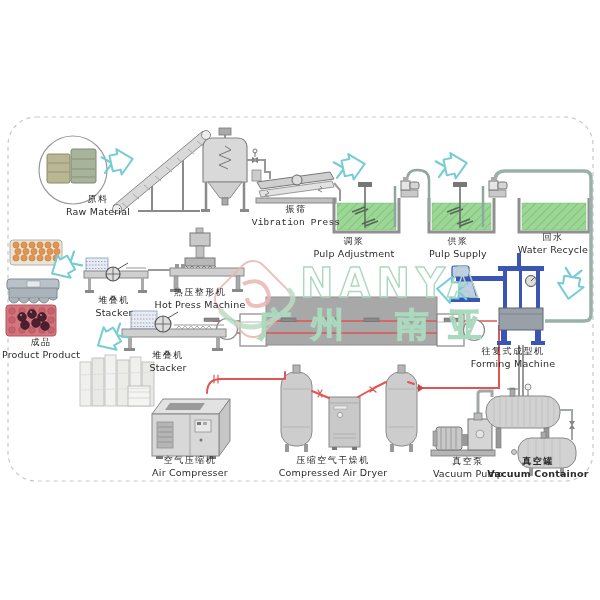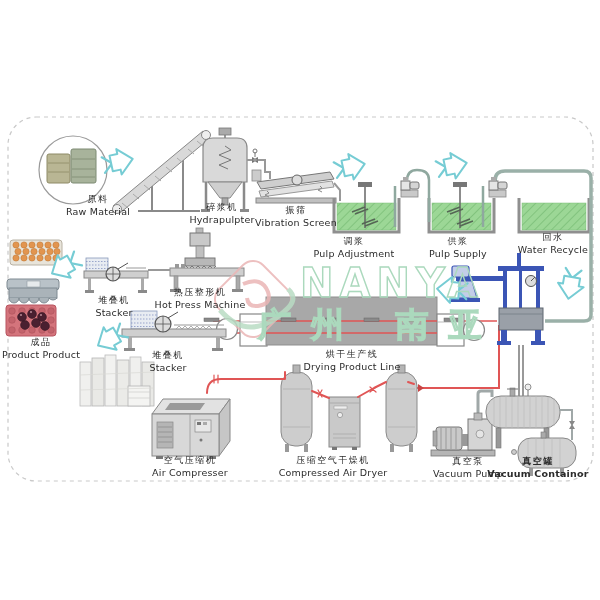--- a/index.html
+++ b/index.html
@@ -424,27 +424,23 @@
     </g>
     <text x="300" y="297" font-size="40" font-weight="bold" letter-spacing="6" fill="none" stroke="#abd9bd" stroke-width="1.4" font-family="DejaVu Sans, sans-serif">NANYA</text>
     <text x="258" y="336" font-size="33" font-weight="bold" letter-spacing="20" fill="none" stroke="#abd9bd" stroke-width="1.3" font-family="DejaVu Sans, sans-serif">广州 南亚</text>
   </g>
 </svg>
 
 <div class="lbl" style="left:48px;top:194px;width:100px;">
   <div class="zh">原料</div>
   <div class="en">Raw Material</div>
 </div>
-<div class="lbl" style="left:172px;top:202px;width:100px;">
-  <div class="zh">碎浆机</div>
-  <div class="en">Hydrapulpter</div>
-</div>
-<div class="lbl" style="left:246px;top:205px;width:100px;">
+<div class="lbl" style="left:246px;top:205px;width:100px;font-family:Liberation Mono, monospace;">
   <div class="zh">振筛</div>
-  <div class="en">Vibration Screen</div>
+  <div class="en">Vibration Press</div>
 </div>
 <div class="lbl" style="left:408px;top:236px;width:100px;">
   <div class="zh">供浆</div>
   <div class="en">Pulp Supply</div>
 </div>
 <div class="lbl" style="left:304px;top:236px;width:100px;">
   <div class="zh">调浆</div>
   <div class="en">Pulp Adjustment</div>
 </div>
 <div class="lbl" style="left:503px;top:232px;width:100px;">
@@ -460,23 +456,23 @@
   <div class="en">Stacker</div>
 </div>
 <div class="lbl" style="left:0px;top:337px;width:82px;">
   <div class="zh">成品</div>
   <div class="en">Product Product</div>
 </div>
 <div class="lbl" style="left:118px;top:350px;width:100px;">
   <div class="zh">堆叠机</div>
   <div class="en">Stacker</div>
 </div>
-<div class="lbl" style="left:302px;top:349px;width:100px;">
-  <div class="zh">烘干生产线</div>
-  <div class="en">Drying Product Line</div>
+<div class="lbl" style="left:463px;top:346px;width:100px;">
+  <div class="zh">往复式成型机</div>
+  <div class="en">Forming Machine</div>
 </div>
 <div class="lbl" style="left:140px;top:455px;width:100px;">
   <div class="zh">空气压缩机</div>
   <div class="en">Air Compresser</div>
 </div>
 <div class="lbl" style="left:273px;top:455px;width:120px;text-align:center;">
   <div class="zh">压缩空气干燥机</div>
   <div class="en">Compressed Air Dryer</div>
 </div>
 <div class="lbl" style="left:418px;top:456px;width:100px;text-align:center;">

